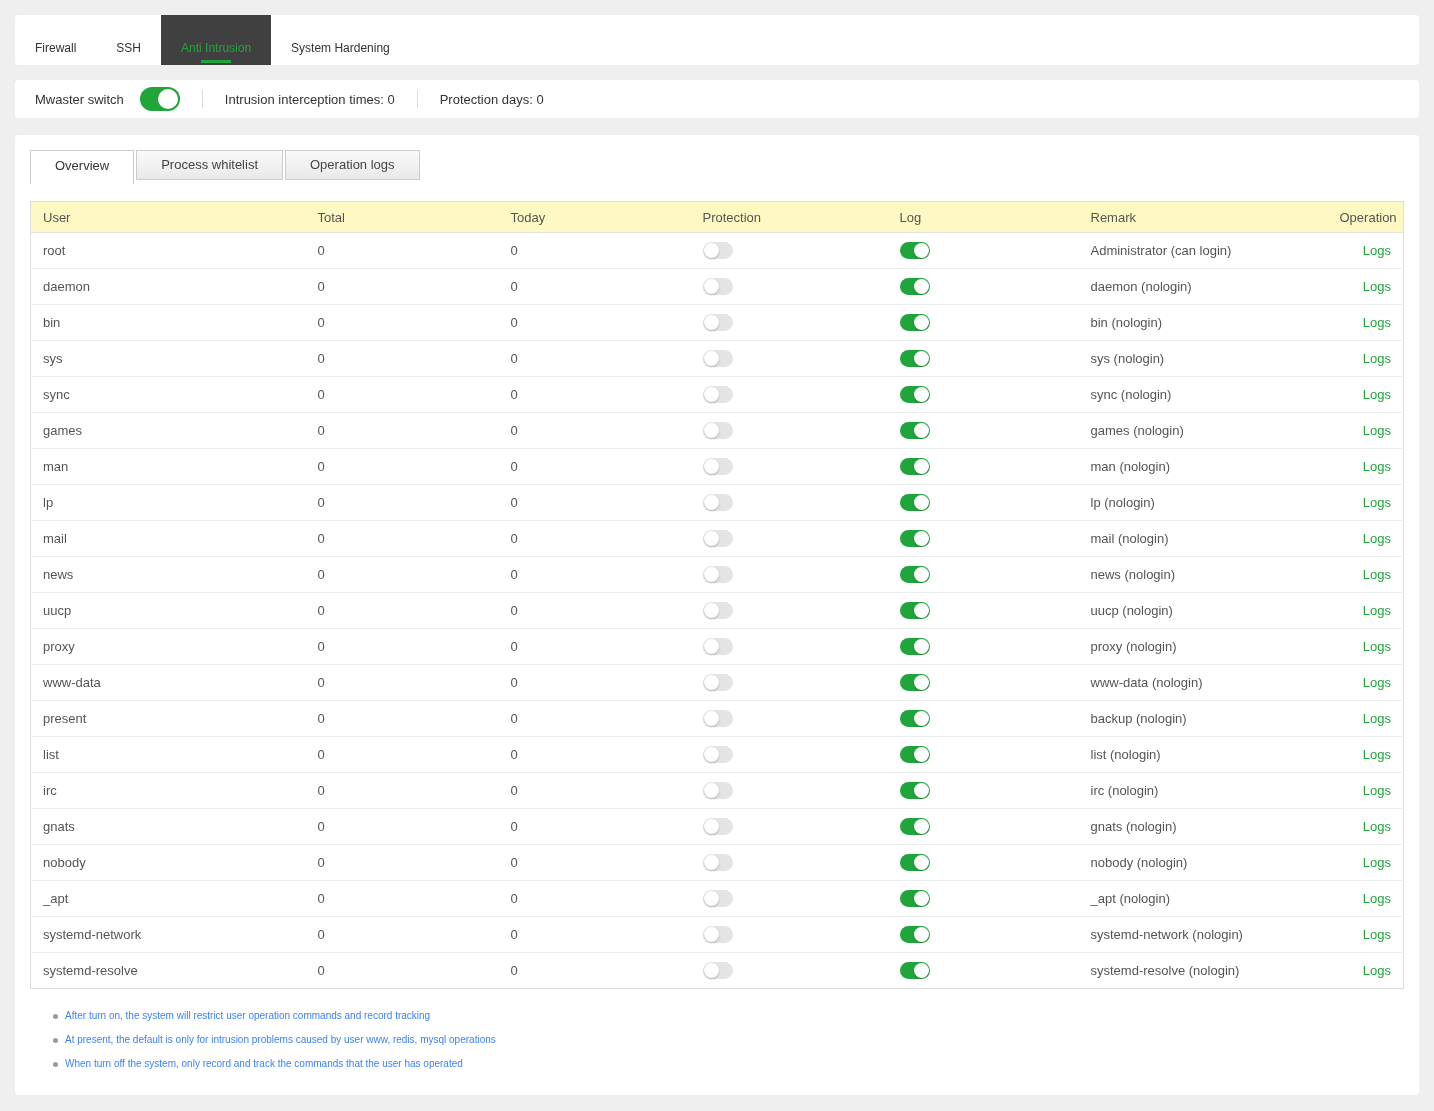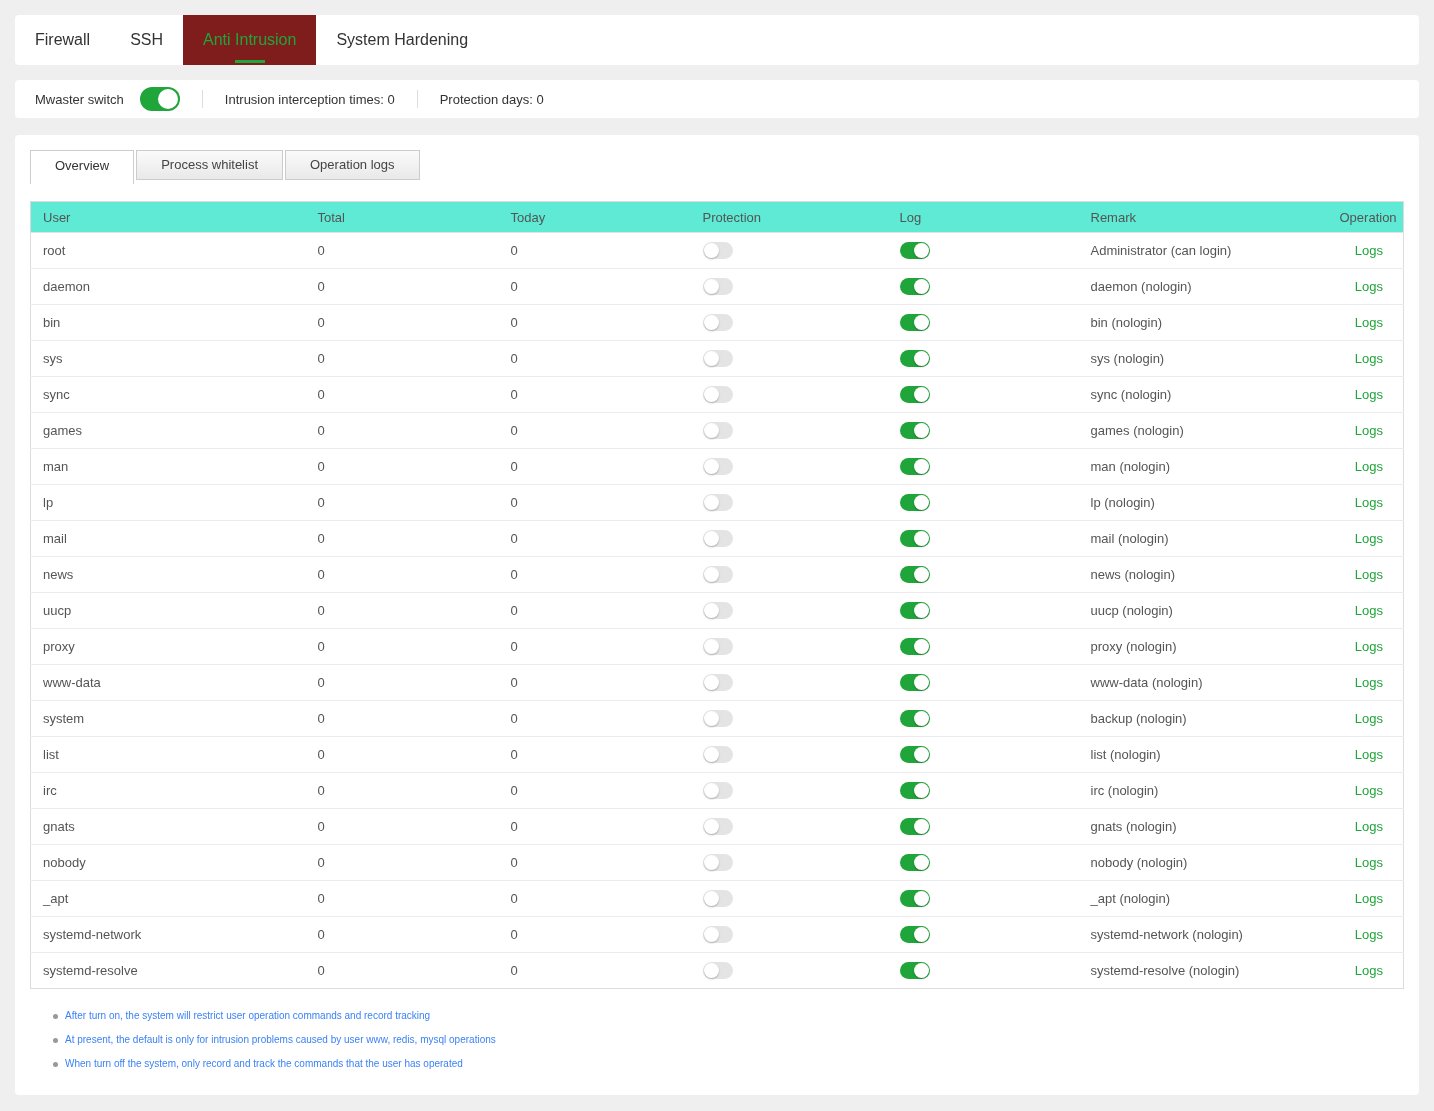--- a/index.html
+++ b/index.html
@@ -9,24 +9,24 @@
     font-family: "Liberation Sans", sans-serif;
     color: #555;
     -webkit-font-smoothing: antialiased;
   }
   .page { padding: 15px; width: 1434px; }
   .card { background: #fff; border-radius: 4px; }
 
   
   .tabbar { height: 50px; display: flex; align-items: stretch; margin-bottom: 15px; overflow: hidden; }
   .tab {
-    padding: 0 20px; line-height: 50px; font-size: 16px; color: #333;
+    padding: 8px 20px; line-height: 50px; font-size: 12px; color: #333;
     cursor: pointer; position: relative; white-space: nowrap; text-align: center;
   }
-  .tab.active { background: #7f1d1d; color: var(--green); }
+  .tab.active { background: #404040; color: var(--green); }
   .tab.active::after {
     content: ""; position: absolute; left: 50%; transform: translateX(-50%);
     bottom: 2px; width: 30px; height: 3px; background: var(--green);
   }
 
   
   .statusbar { height: 38px; display: flex; align-items: center; padding: 0 20px; margin-bottom: 17px; font-size: 13px; color: #333; }
   .vdivider { width: 1px; height: 18px; background: #ddd; margin: 0 22px; }
 
   .switch-lg {
@@ -46,26 +46,26 @@
     border: 1px solid #ccc; background: linear-gradient(180deg, #fafafa, #e9e9e9);
     color: #444; cursor: pointer; margin-right: 2px; white-space: nowrap;
   }
   .subtab.active {
     background: #fff; height: 34px; line-height: 30px; border-bottom: 0; color: #333;
   }
 
   
   table { width: 100%; border-collapse: collapse; table-layout: fixed; font-size: 13px; border: 1px solid #dcdcdc; }
   thead th {
-    background: #5eead4; height: 31px; text-align: left; padding: 0 0 0 12px;
+    background: #fef9c3; height: 31px; text-align: left; padding: 0 0 0 12px;
     font-weight: normal; color: #555; border-bottom: 1px solid #e2e2e2;
   }
   tbody td { height: 36px; padding: 0 0 0 12px; border-bottom: 1px solid #ececec; color: #555; }
   tbody tr:last-child td { border-bottom: 0; }
-  th.col-op, td.col-op { text-align: right; padding-right: 20px; }
+  th.col-op, td.col-op { text-align: right; padding-right: 12px; }
 
   
   .sw { display: inline-block; width: 30px; height: 17px; border-radius: 9px; position: relative; vertical-align: middle; cursor: pointer; }
   .sw .k {
     position: absolute; top: 1px; width: 15px; height: 15px; border-radius: 50%;
     background: #fff; box-shadow: 0 1px 2px rgba(0,0,0,.25);
   }
   .sw.off { background: var(--toggle-off); }
   .sw.off .k { left: 1px; }
   .sw.on { background: var(--green); }
@@ -249,21 +249,21 @@
           <tr>
             <td>www-data</td>
             <td>0</td>
             <td>0</td>
             <td><span class="sw off"><span class="k"></span></span></td>
             <td><span class="sw on"><span class="k"></span></span></td>
             <td>www-data (nologin)</td>
             <td class="col-op"><span class="logs-link">Logs</span></td>
           </tr>
           <tr>
-            <td>system</td>
+            <td>present</td>
             <td>0</td>
             <td>0</td>
             <td><span class="sw off"><span class="k"></span></span></td>
             <td><span class="sw on"><span class="k"></span></span></td>
             <td>backup (nologin)</td>
             <td class="col-op"><span class="logs-link">Logs</span></td>
           </tr>
           <tr>
             <td>list</td>
             <td>0</td>

